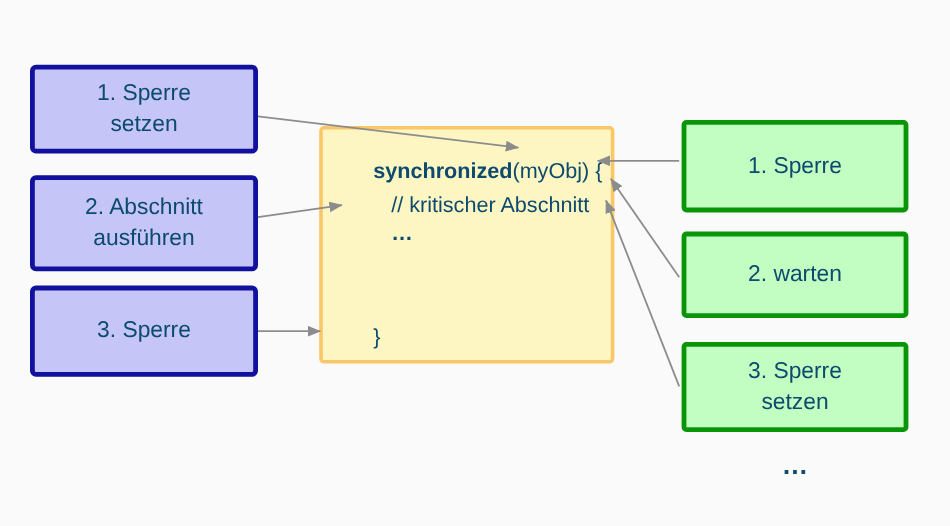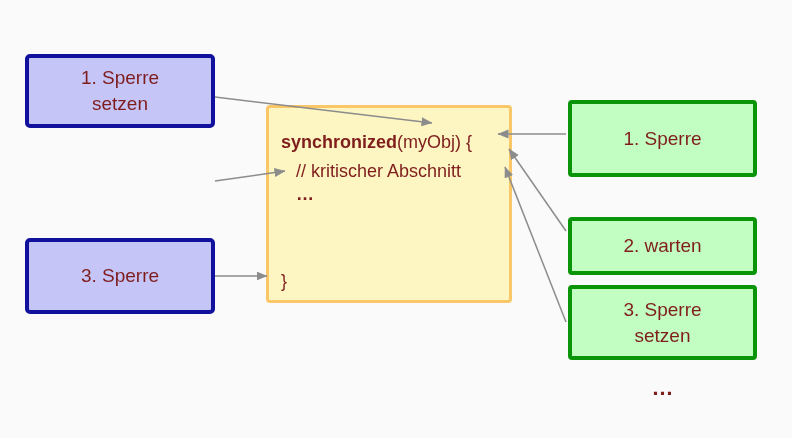--- a/index.html
+++ b/index.html
@@ -3,21 +3,21 @@
 <meta charset="utf-8">
 <style>
   html, body { margin: 0; padding: 0; }
   .stage {
     position: relative;
     width: 792px;
     height: 438px;
     background: #fafafa;
     overflow: hidden;
     font-family: "Liberation Sans", sans-serif;
-    color: #7f1d1d;
+    color: #0c4a6e;
   }
   .arrow-layer {
     position: absolute;
     left: 0; top: 0;
     width: 792px; height: 438px;
     z-index: 3;
     pointer-events: none;
   }
   .box {
     position: absolute;
@@ -42,36 +42,36 @@
     left: 568px;
     width: 189px;
     background: #c2fec2;
     border: 4px solid #0a9408;
     border-radius: 4px;
   }
   #blue-1 { top: 54px;  height: 74px; }
   #blue-2 { top: 146px; height: 80px; }
   #blue-3 { top: 238px; height: 76px; }
   #green-1 { top: 100px; height: 77px; }
-  #green-2 { top: 193px; height: 58px; margin-top: 24px; }
+  #green-2 { top: 193px; height: 72px; }
   #green-3 { top: 285px; height: 75px; }
 
   .code-box {
     position: absolute;
     left: 266px; top: 105px;
     width: 246px; height: 198px;
     box-sizing: border-box;
     background: #fdf6c3;
     border: 3px solid #fac768;
     border-radius: 4px;
     z-index: 1;
     font-size: 18px;
     line-height: 23px;
   }
-  .code-line { position: absolute; white-space: nowrap; }
+  .code-line { position: absolute; white-space: nowrap; margin-left: 30px; }
   .code-l1 { left: 12px; top: 23px; }
   .code-l1 .kw { font-weight: bold; }
   .code-l2 { left: 27px; top: 52px; }
   .code-l3 { left: 27px; top: 75px; font-weight: bold; }
   .code-l4 { left: 12px; top: 162px; }
 
   .bottom-ellipsis {
     position: absolute;
     left: 568px; top: 376px;
     width: 189px;
@@ -98,20 +98,24 @@
     <line x1="215" y1="276" x2="267" y2="276" stroke="#8c8c8c" stroke-width="1.5" marker-end="url(#ah)"></line>
     <line x1="566" y1="134" x2="498" y2="134" stroke="#8c8c8c" stroke-width="1.5" marker-end="url(#ah)"></line>
     <line x1="566" y1="231" x2="509" y2="149" stroke="#8c8c8c" stroke-width="1.5" marker-end="url(#ah)"></line>
     <line x1="566" y1="322" x2="505" y2="167" stroke="#8c8c8c" stroke-width="1.5" marker-end="url(#ah)"></line>
   </svg>
 
   <div class="box box-blue" id="blue-1">
     <span>1. Sperre</span>
     <span>setzen</span>
   </div>
+  <div class="box box-blue" id="blue-2">
+    <span>2. Abschnitt</span>
+    <span>ausführen</span>
+  </div>
   <div class="box box-blue" id="blue-3">
     <span>3. Sperre</span>
   </div>
 
   <div class="code-box">
     <div class="code-line code-l1">
       <span class="kw">synchronized</span><span>(myObj) {</span>
     </div>
     <div class="code-line code-l2">// kritischer Abschnitt</div>
     <div class="code-line code-l3">…</div>

